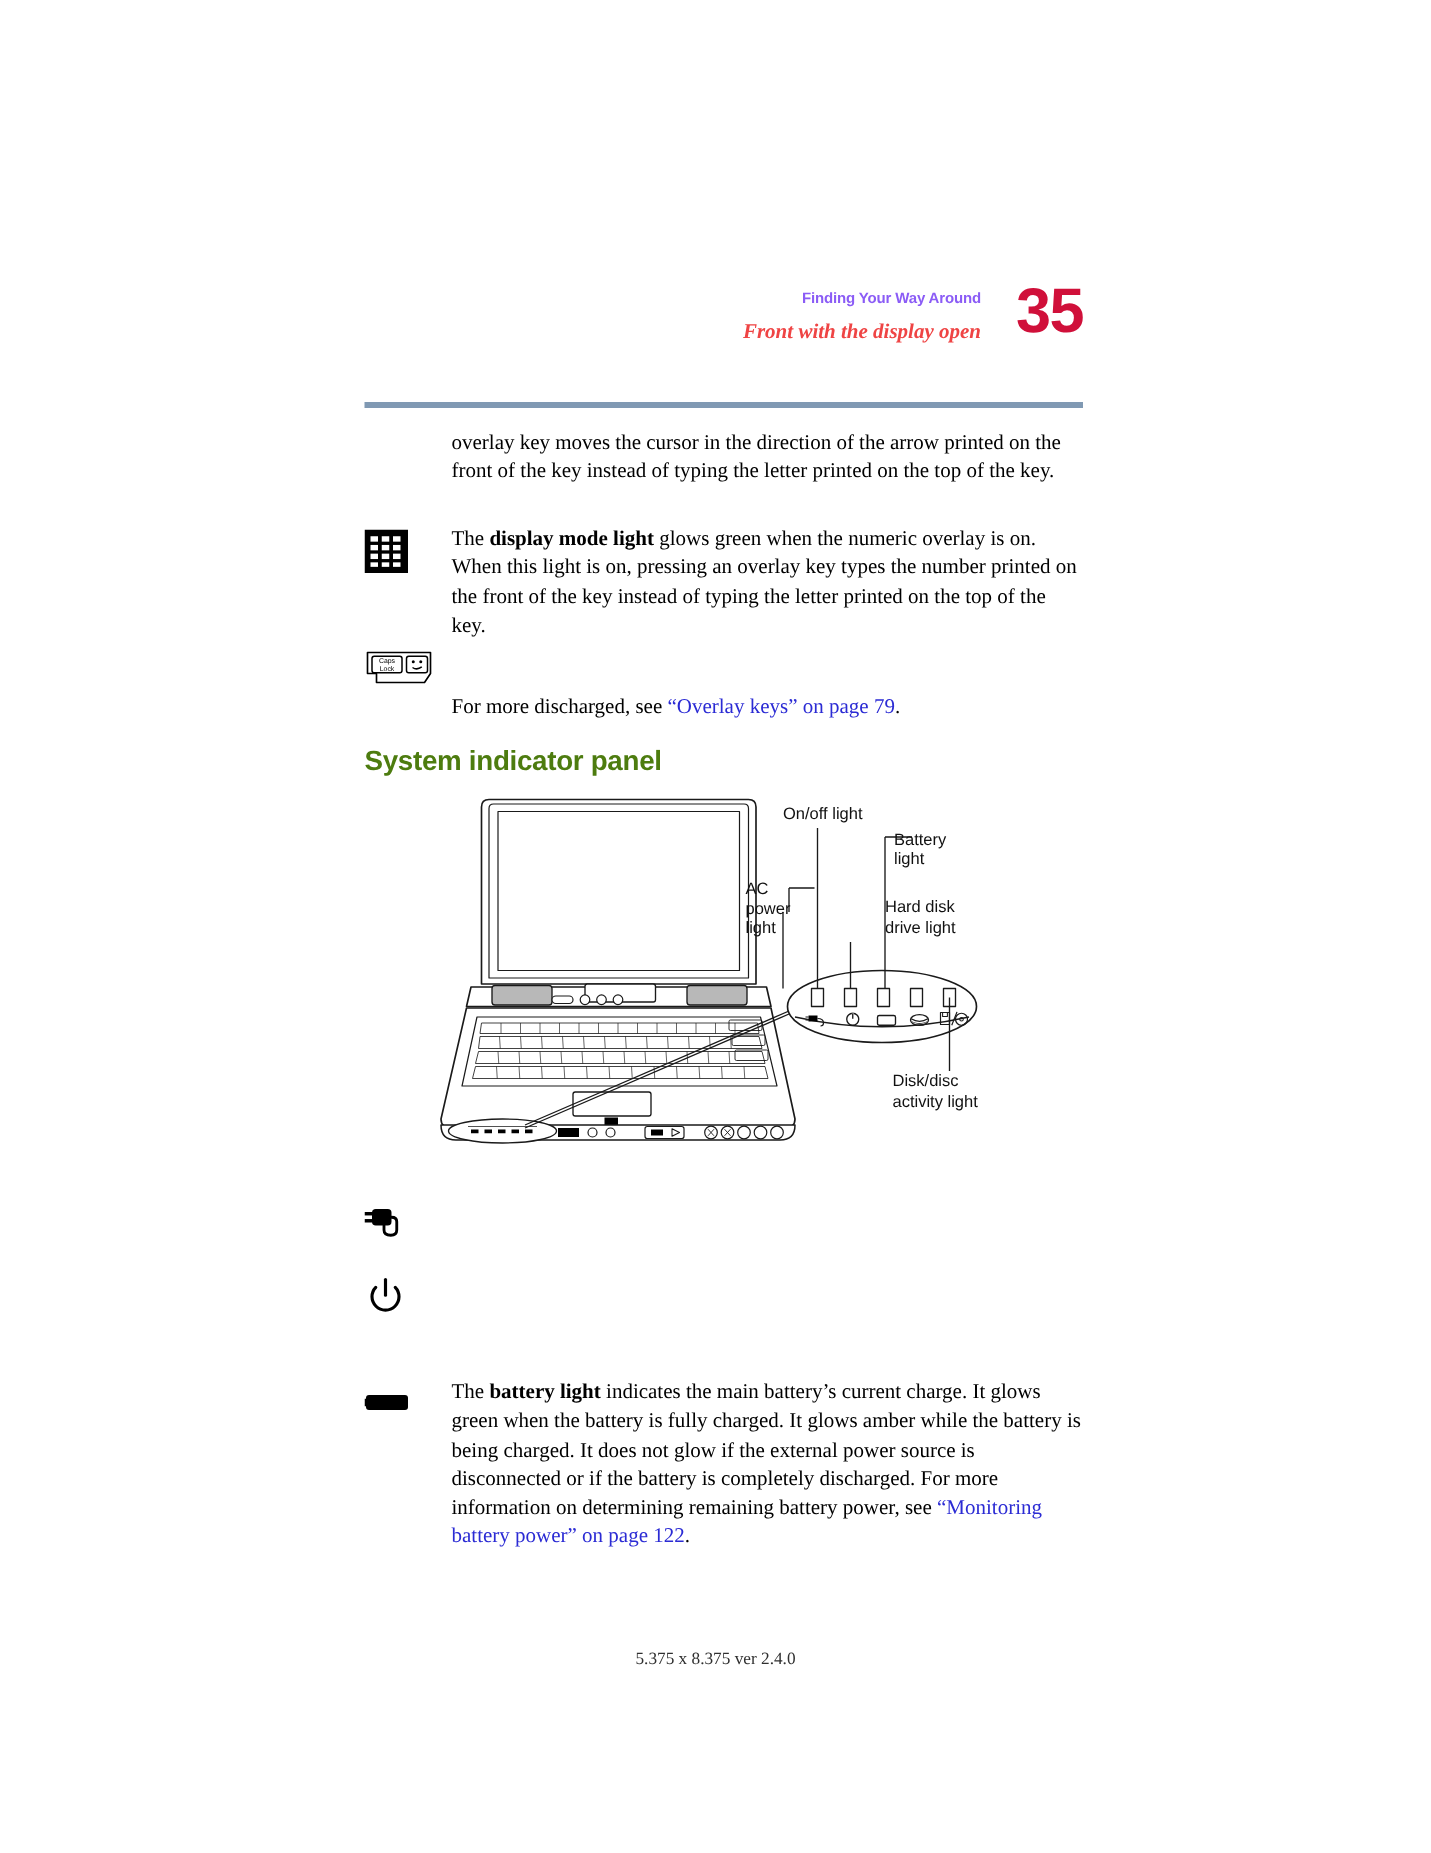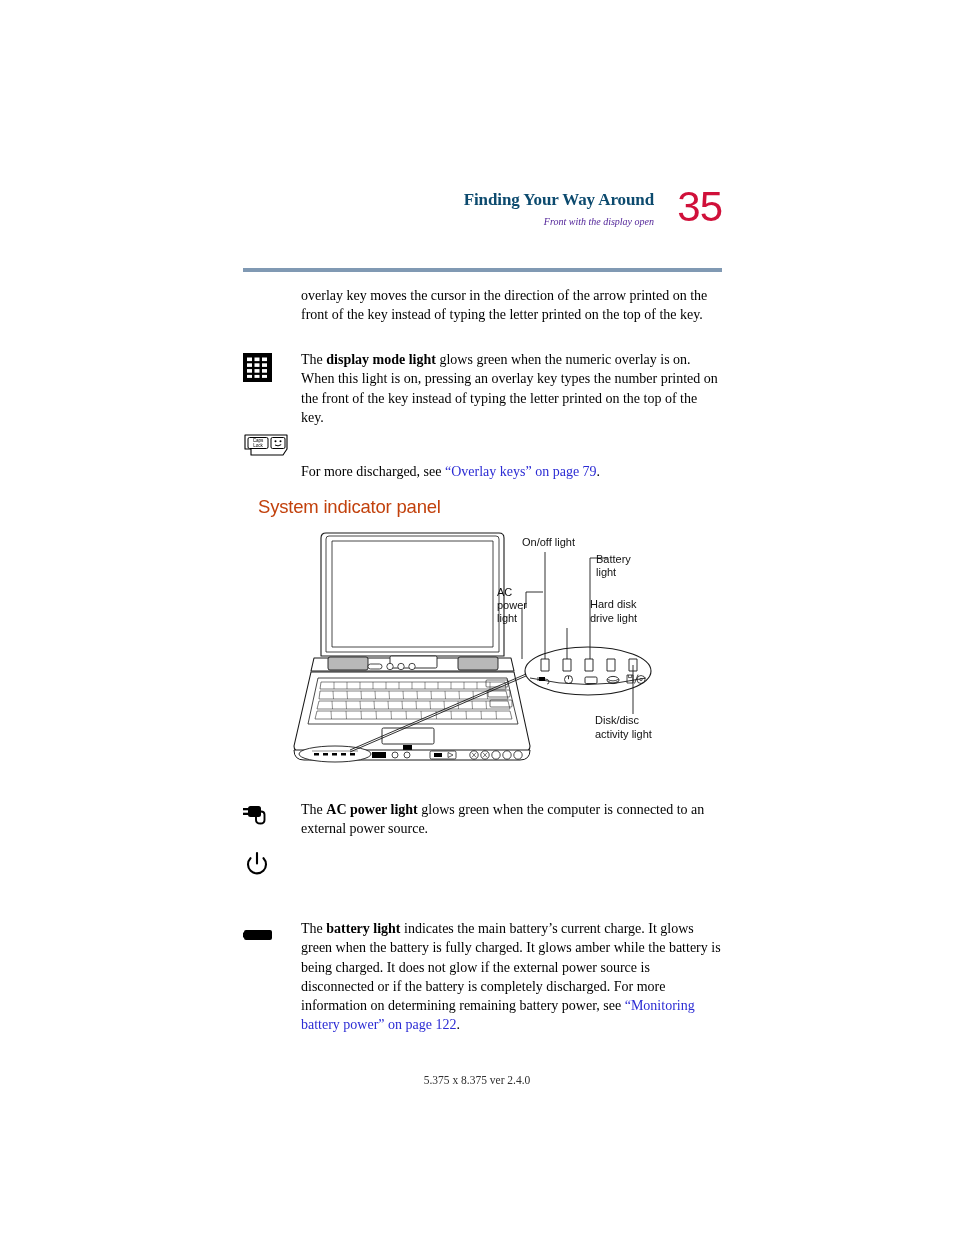--- a/index.html
+++ b/index.html
@@ -25,42 +25,43 @@
     height: 62px;
   }
   .header-titles {
     position: absolute;
     right: 68px;
     top: 0;
     text-align: right;
     width: 360px;
   }
   .chapter-title {
-    font-family: Liberation Serif, serif;
+    font-family: Liberation Sans, sans-serif;
     font-weight: bold;
-    font-size: 17px;
-    color: #0c4a6e;
+    font-size: 10px;
+    color: #8b5cf6;
     letter-spacing: -0.1px;
     line-height: 20px;
   }
   .section-subtitle {
     font-family: "Liberation Serif", serif;
     font-style: italic;
-    font-size: 10px;
-    color: #4c1d95;
+    font-size: 14px;
+    color: #ef4444;
     line-height: 20px;
     margin-top: 2px;
+    font-weight: bold;
   }
   .page-number {
     position: absolute;
     right: 0;
     top: -8px;
     font-family: "Liberation Sans", sans-serif;
     font-size: 42px;
-    font-weight: normal;
+    font-weight: bold;
     color: #d0103a;
     line-height: 50px;
     letter-spacing: -1px;
   }
   .header-rule {
     position: absolute;
     left: 243px;
     top: 268px;
     width: 479px;
     height: 4px;
@@ -85,47 +86,47 @@
     font-size: 14px;
     line-height: 19.3px;
     text-align: left;
   }
   .text-cell b { font-weight: bold; }
   .lnk { color: #2b2bd4; }
 
   
   .section-heading {
     position: absolute;
-    left: 258px;
+    left: 243px;
     top: 496px;
     font-family: "Liberation Sans", sans-serif;
-    font-weight: normal;
+    font-weight: bold;
     font-size: 18.5px;
-    color: #c2410c;
+    color: #4d7c0f;
     letter-spacing: -0.2px;
   }
 
   
   .ico { display: block; }
 
   
   .figure {
     position: absolute;
     left: 290px;
     top: 528px;
     width: 400px;
     height: 250px;
   }
   .figure svg { display: block; }
 
   
   .footer {
     position: absolute;
     left: 0;
-    top: 1074px;
+    top: 1100px;
     width: 954px;
     text-align: center;
     font-size: 11.5px;
     color: #2f2f2f;
     font-family: "Liberation Serif", serif;
   }
 </style>
 </head>
 <body>
 
@@ -385,23 +386,20 @@
 
 <div class="block" style="top:800px;">
   <div class="icon-cell">
     <svg class="ico" width="32" height="26" viewBox="0 0 32 26" aria-hidden="true">
       <rect x="5" y="3" width="13" height="11" rx="2.5" fill="#000000"></rect>
       <rect x="0" y="5" width="6" height="2.3" fill="#000000"></rect>
       <rect x="0" y="9.7" width="6" height="2.3" fill="#000000"></rect>
       <path d="M13 14 L13 17 Q13 20.5 17.5 20.5 Q21.5 20.5 21.5 17 L21.5 11.5 Q21.5 8.5 18 8.5" fill="none" stroke="#000000" stroke-width="1.9" stroke-linecap="round"></path>
     </svg>
   </div>
-  <div class="text-cell">
-    <span>The </span><b>AC power light</b><span> glows green when the computer is connected to an external power source.</span>
-  </div>
 </div>
 
 <div class="block" style="top:845px;">
   <div class="icon-cell" style="top:6px;">
     <svg class="ico" width="28" height="28" viewBox="0 0 28 28" aria-hidden="true">
       <path d="M7.5 7.2 A9 9 0 1 0 20.5 7.2" fill="none" stroke="#000000" stroke-width="2.1" stroke-linecap="round"></path>
       <path d="M14 2 L14 12.5" fill="none" stroke="#000000" stroke-width="2.1" stroke-linecap="round"></path>
     </svg>
   </div>
 </div>

